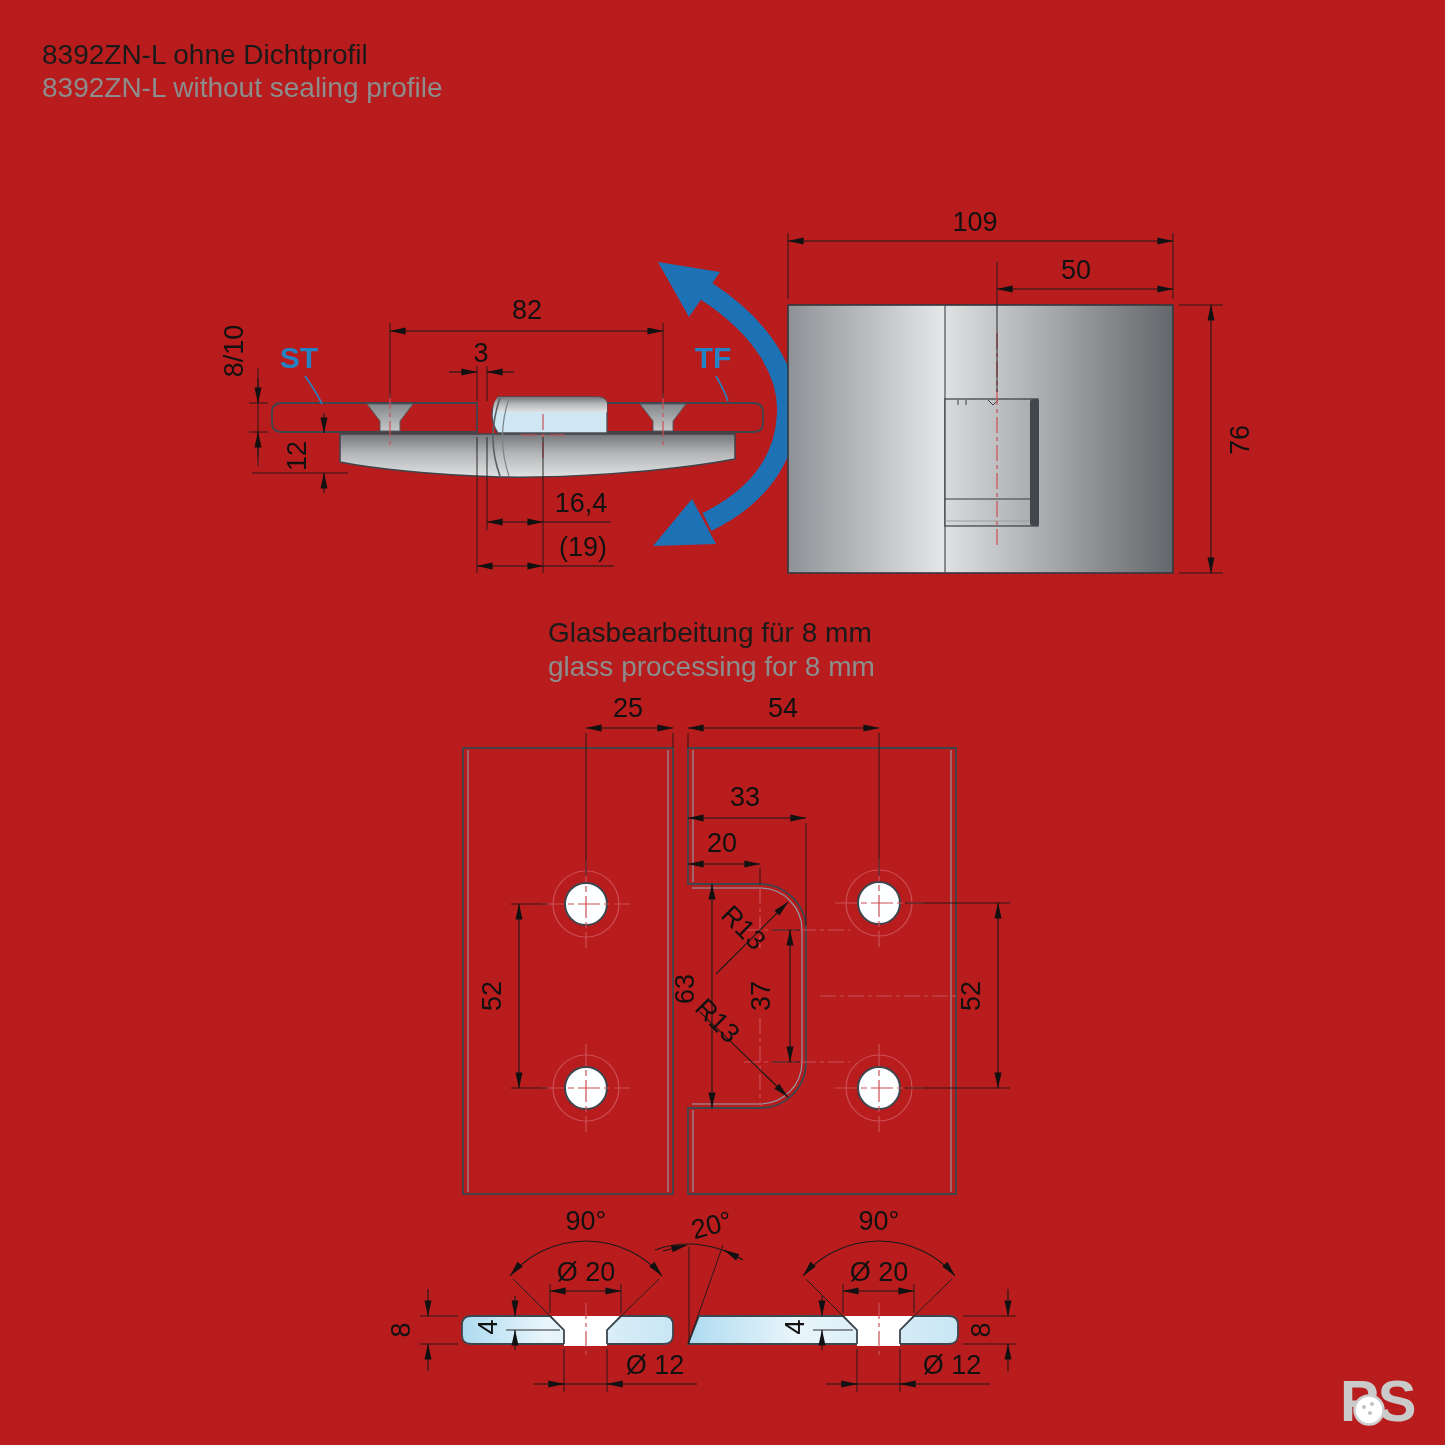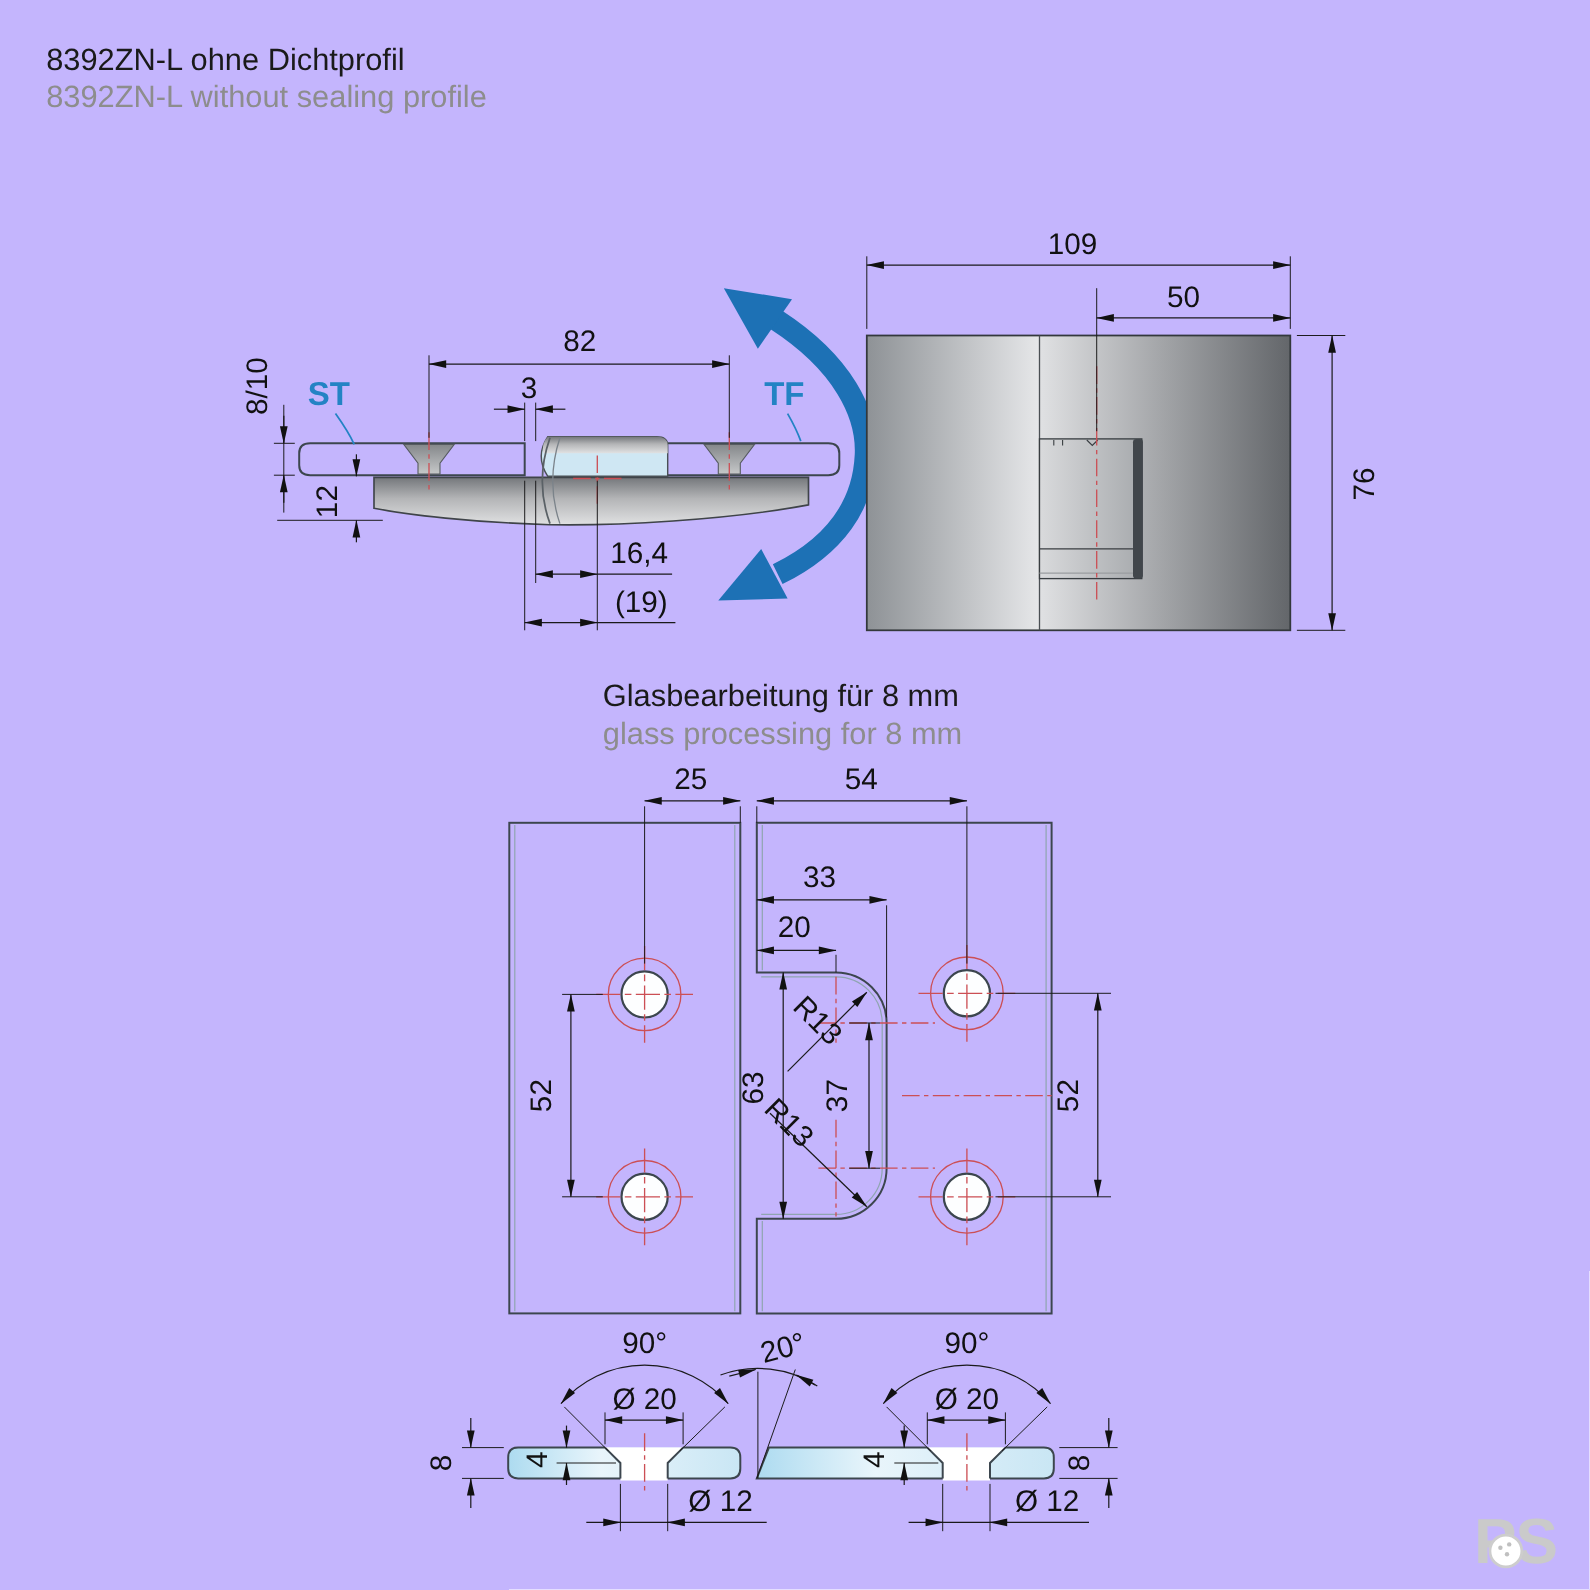--- a/index.html
+++ b/index.html
@@ -1,16 +1,16 @@
 <!DOCTYPE html>
 <html><head>
 <meta charset="utf-8">
 <style>
   html,body{margin:0;padding:0;background:#ffffff;}
-  .page{position:relative;width:1445px;height:1445px;background:#c4b5fd;overflow:hidden;
+  .page{position:relative;width:1445px;height:1445px;background:#b91c1c;overflow:hidden;
         font-family:"Liberation Sans", sans-serif;}
   svg{display:block}
   text{font-family:"Liberation Sans", sans-serif;}
   .title    {font-size:28px;fill:#1a1a1a;}
   .subtitle {font-size:28px;fill:#8d8d8d;}
   .dim      {font-size:27px;fill:#111111;}
   .blue-lab {font-size:30px;font-weight:600;fill:#2383c4;}
   .edge     {stroke:#3c464e;stroke-width:1.8;fill:none;}
   .edge2    {stroke:#8fa5b0;stroke-width:1.1;fill:none;}
   .dln      {stroke:#1a1a1a;stroke-width:1.1;fill:none;}

